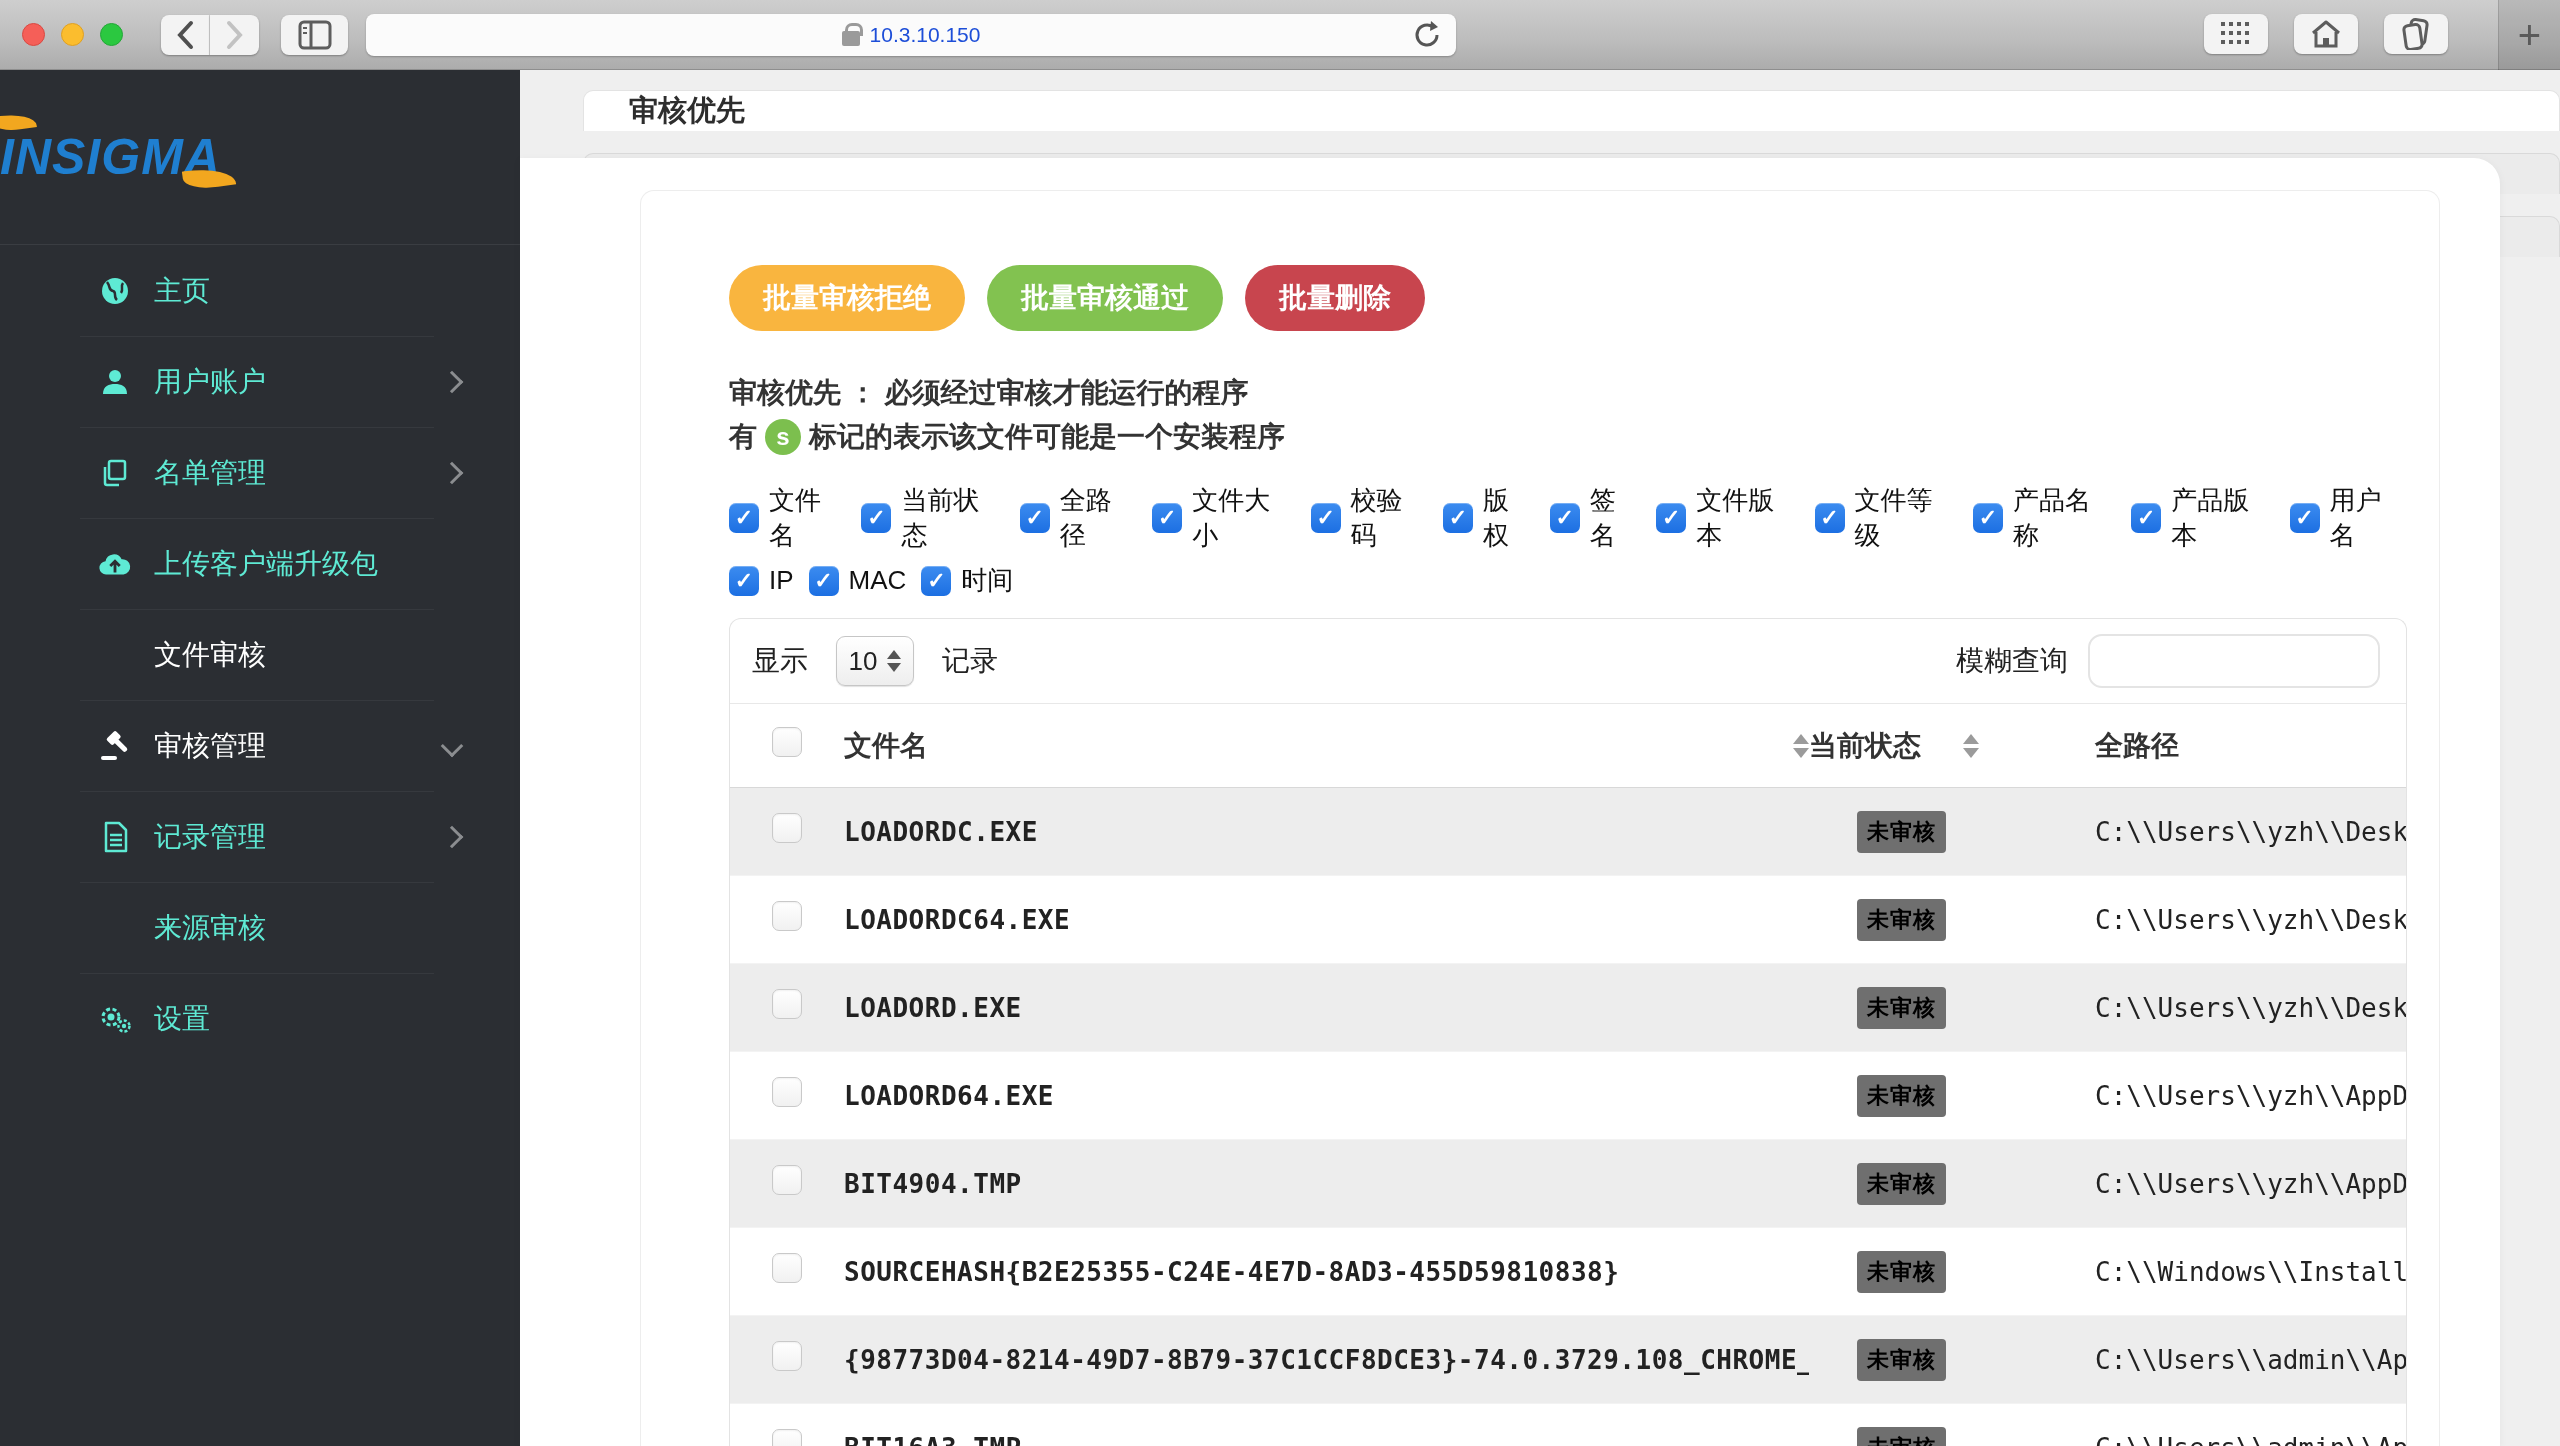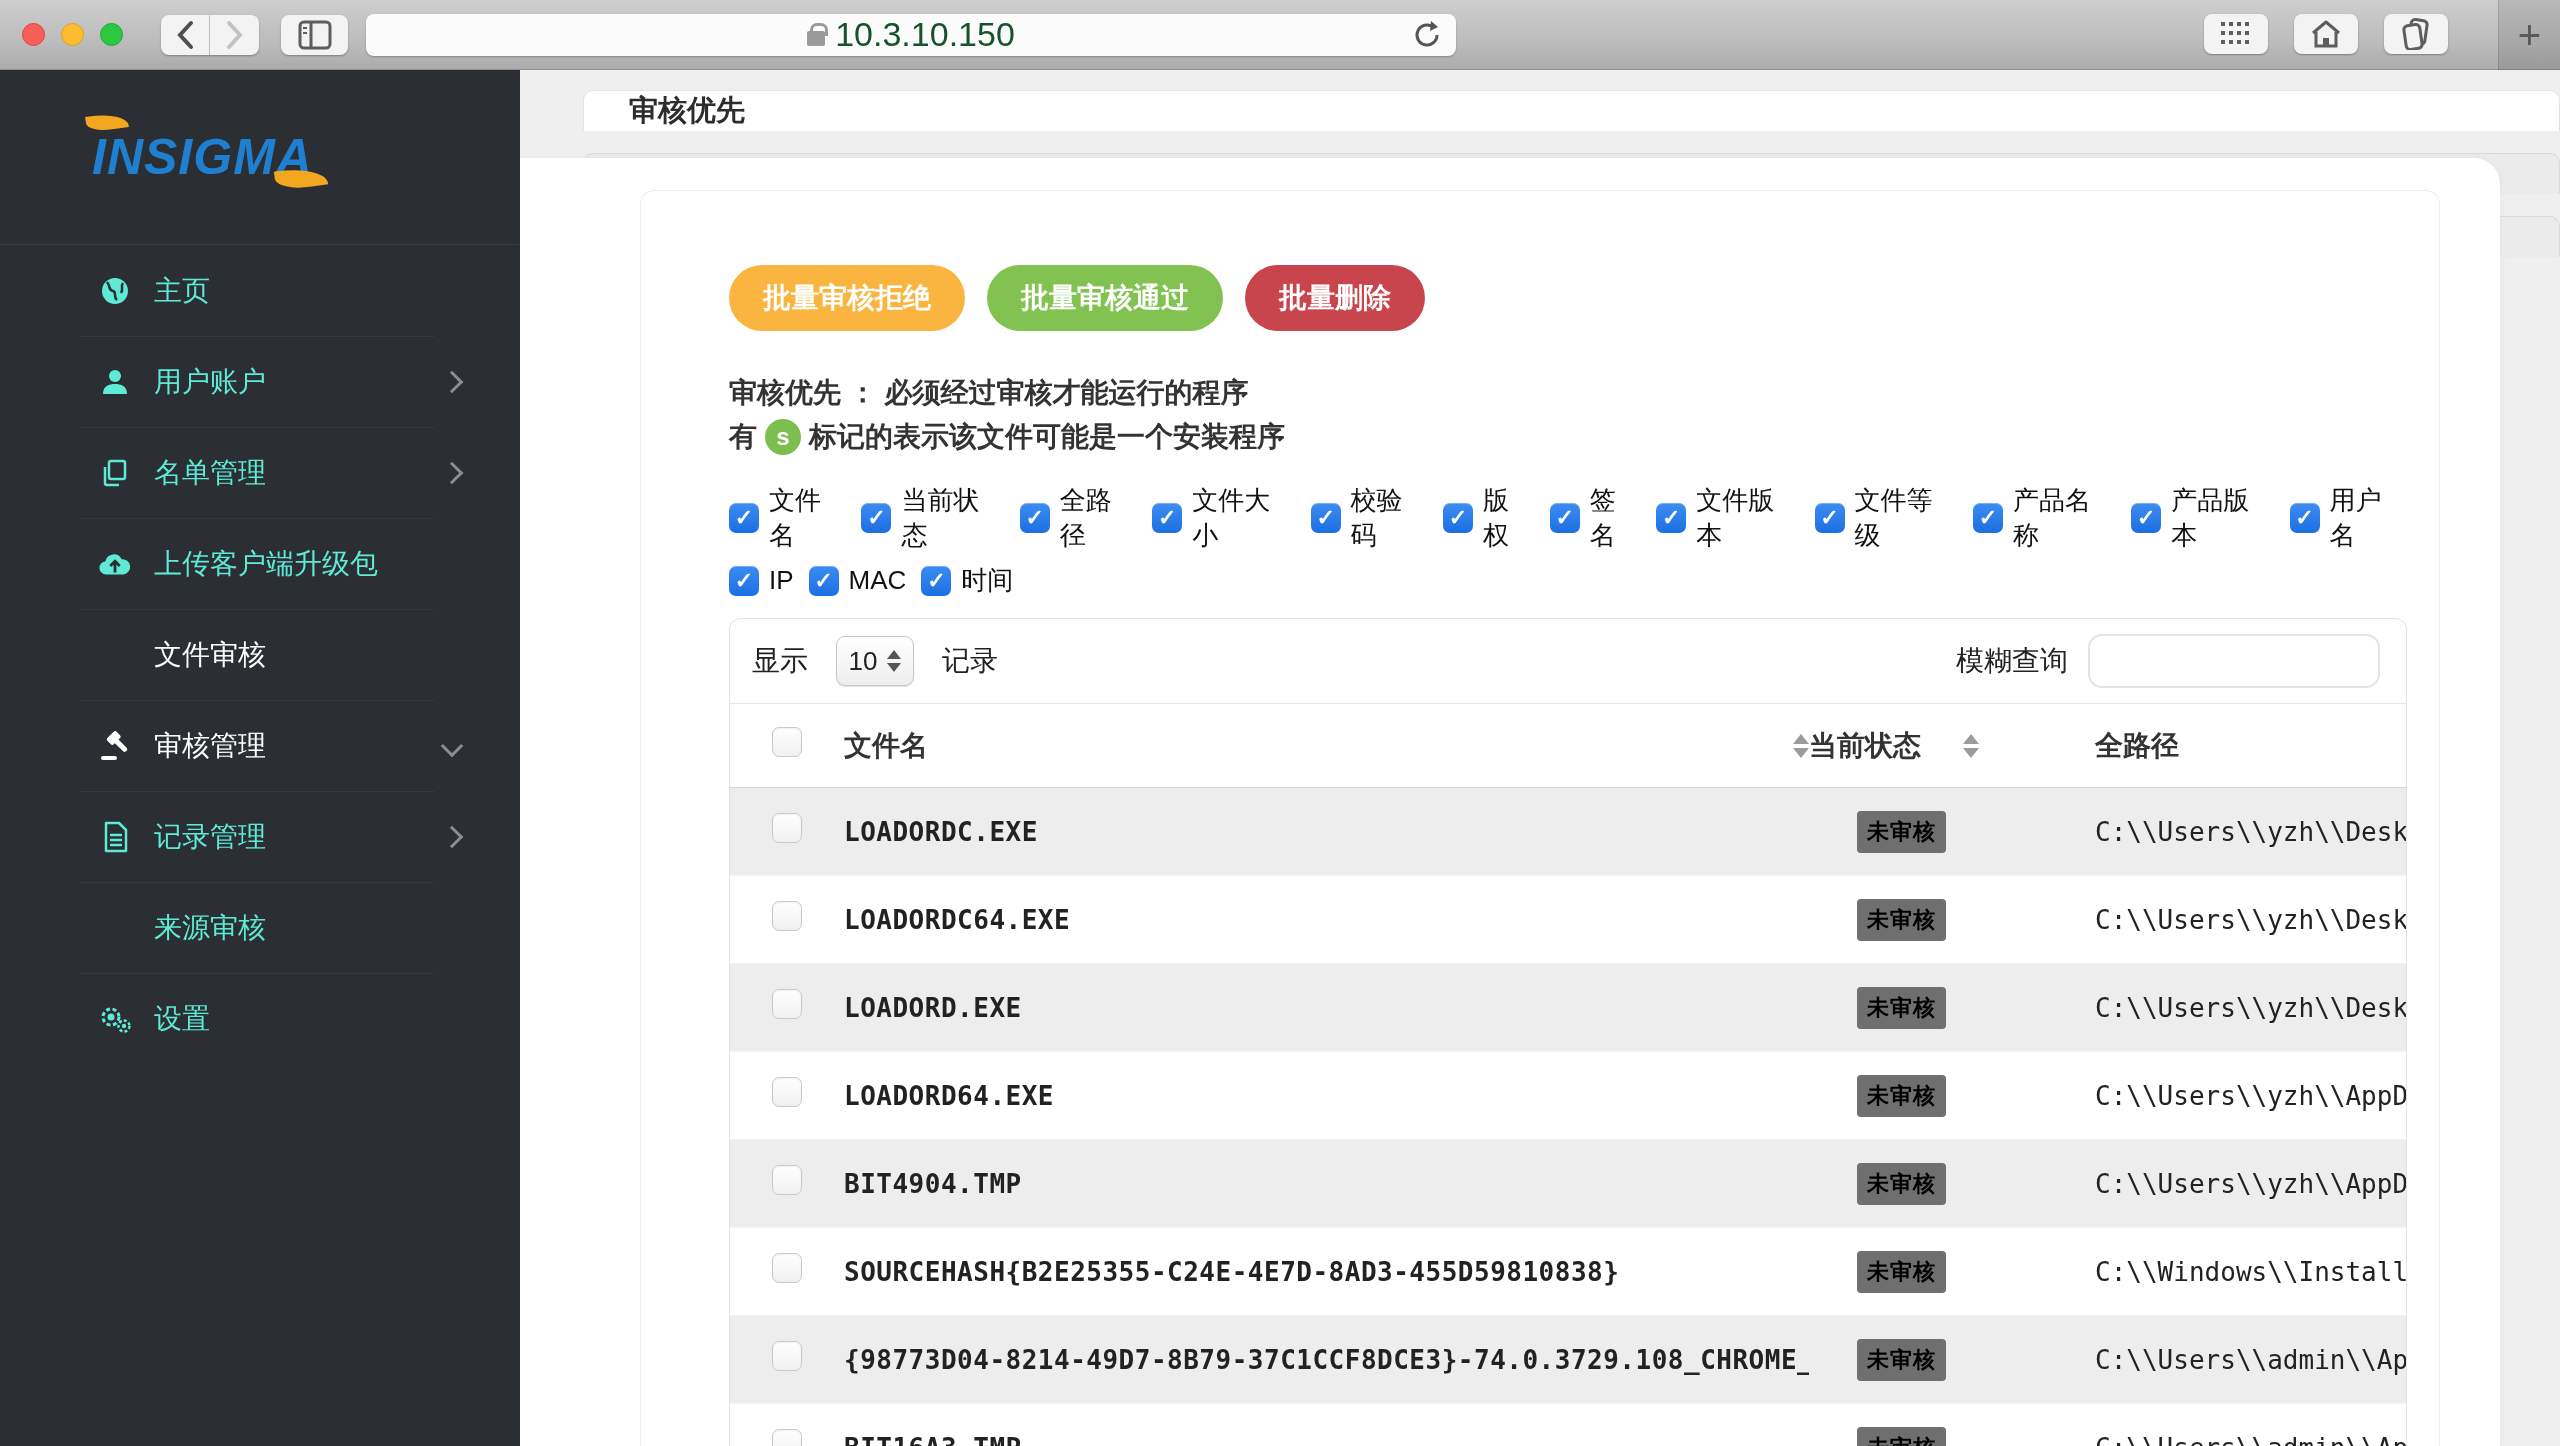--- a/index.html
+++ b/index.html
@@ -13,32 +13,32 @@
   .light.red { background:#f55f58; border:1px solid #d94942; }
   .light.yellow { background:#fbbd2e; border:1px solid #dfa023; }
   .light.green { background:#2bc840; border:1px solid #24a737; }
   .chrome-btn { height:40px; background:#f3f3f3; border-radius:8px; box-shadow:0 1px 2px rgba(0,0,0,.3); display:flex; align-items:center; justify-content:center; color:#5d5d5d; }
   .navgroup { display:flex; margin-left:38px; }
   .navgroup .chrome-btn { width:49px; border-radius:0; }
   .navgroup .chrome-btn:first-child { border-radius:8px 0 0 8px; border-right:1px solid #cfcfcf; }
   .navgroup .chrome-btn:last-child { border-radius:0 8px 8px 0; }
   .sidebar-toggle { width:67px; margin-left:22px; }
   .urlfield { position:relative; flex:0 0 auto; width:1090px; height:42px; margin-left:18px; background:#fbfbfb; border-radius:8px; box-shadow:0 1px 2px rgba(0,0,0,.25); display:flex; align-items:center; justify-content:center; gap:10px; }
-  .url-text { font-size:34px; color:#14532d; }
+  .url-text { font-size:21px; color:#1d4ed8; }
   .lock { position:relative; width:18px; height:15px; background:#9a9a9a; border-radius:2px; margin-top:7px; }
   .lock:before { content:""; position:absolute; left:3px; top:-8px; width:12px; height:10px; border:3px solid #9a9a9a; border-bottom:none; border-radius:7px 7px 0 0; }
   .refresh { position:absolute; right:14px; top:5px; }
   .right-btns { position:absolute; right:112px; top:14px; display:flex; gap:26px; }
   .right-btns .chrome-btn { width:64px; }
   .newtab { position:absolute; right:0; top:0; width:62px; height:70px; background:rgba(0,0,0,.10); border-left:1px solid rgba(0,0,0,.12); display:flex; align-items:center; justify-content:center; color:#5a5a5a; font-size:40px; font-weight:300; }
 
   
   .app { display:flex; height:1376px; }
   .sidebar { width:520px; background:#2b2e33; flex:none; }
-  .logo { height:175px; border-bottom:1px solid #3a3d42; display:flex; align-items:center; padding-left:92px; }
+  .logo { height:175px; border-bottom:1px solid #3a3d42; display:flex; align-items:center; }
   .logo-text { font-size:50px; font-weight:bold; font-style:italic; color:#1f7fd0; letter-spacing:1px; position:relative; }
   .swoosh { position:absolute; width:42px; height:16px; background:#f2a71f; border-radius:0 90% 0 60%; transform:rotate(-8deg); }
   .swoosh.one { left:-6px; top:-14px; }
   .swoosh.two { right:-14px; bottom:-2px; width:52px; height:20px; border-radius:0 95% 0 65%; }
   .menu { }
   .menu-item { height:91px; display:flex; align-items:center; padding:0 60px 0 98px; color:#5eead4; font-size:28px; position:relative; cursor:pointer; }
   .menu-item + .menu-item:before { content:""; position:absolute; top:0; left:80px; right:86px; border-top:1px solid #36393e; }
   .menu-item .mi-icon { width:34px; height:34px; margin-right:22px; display:flex; align-items:center; justify-content:center; flex:none; }
   .menu-item .mi-label { flex:1; }
   .menu-item.active { color:#ffffff; }

